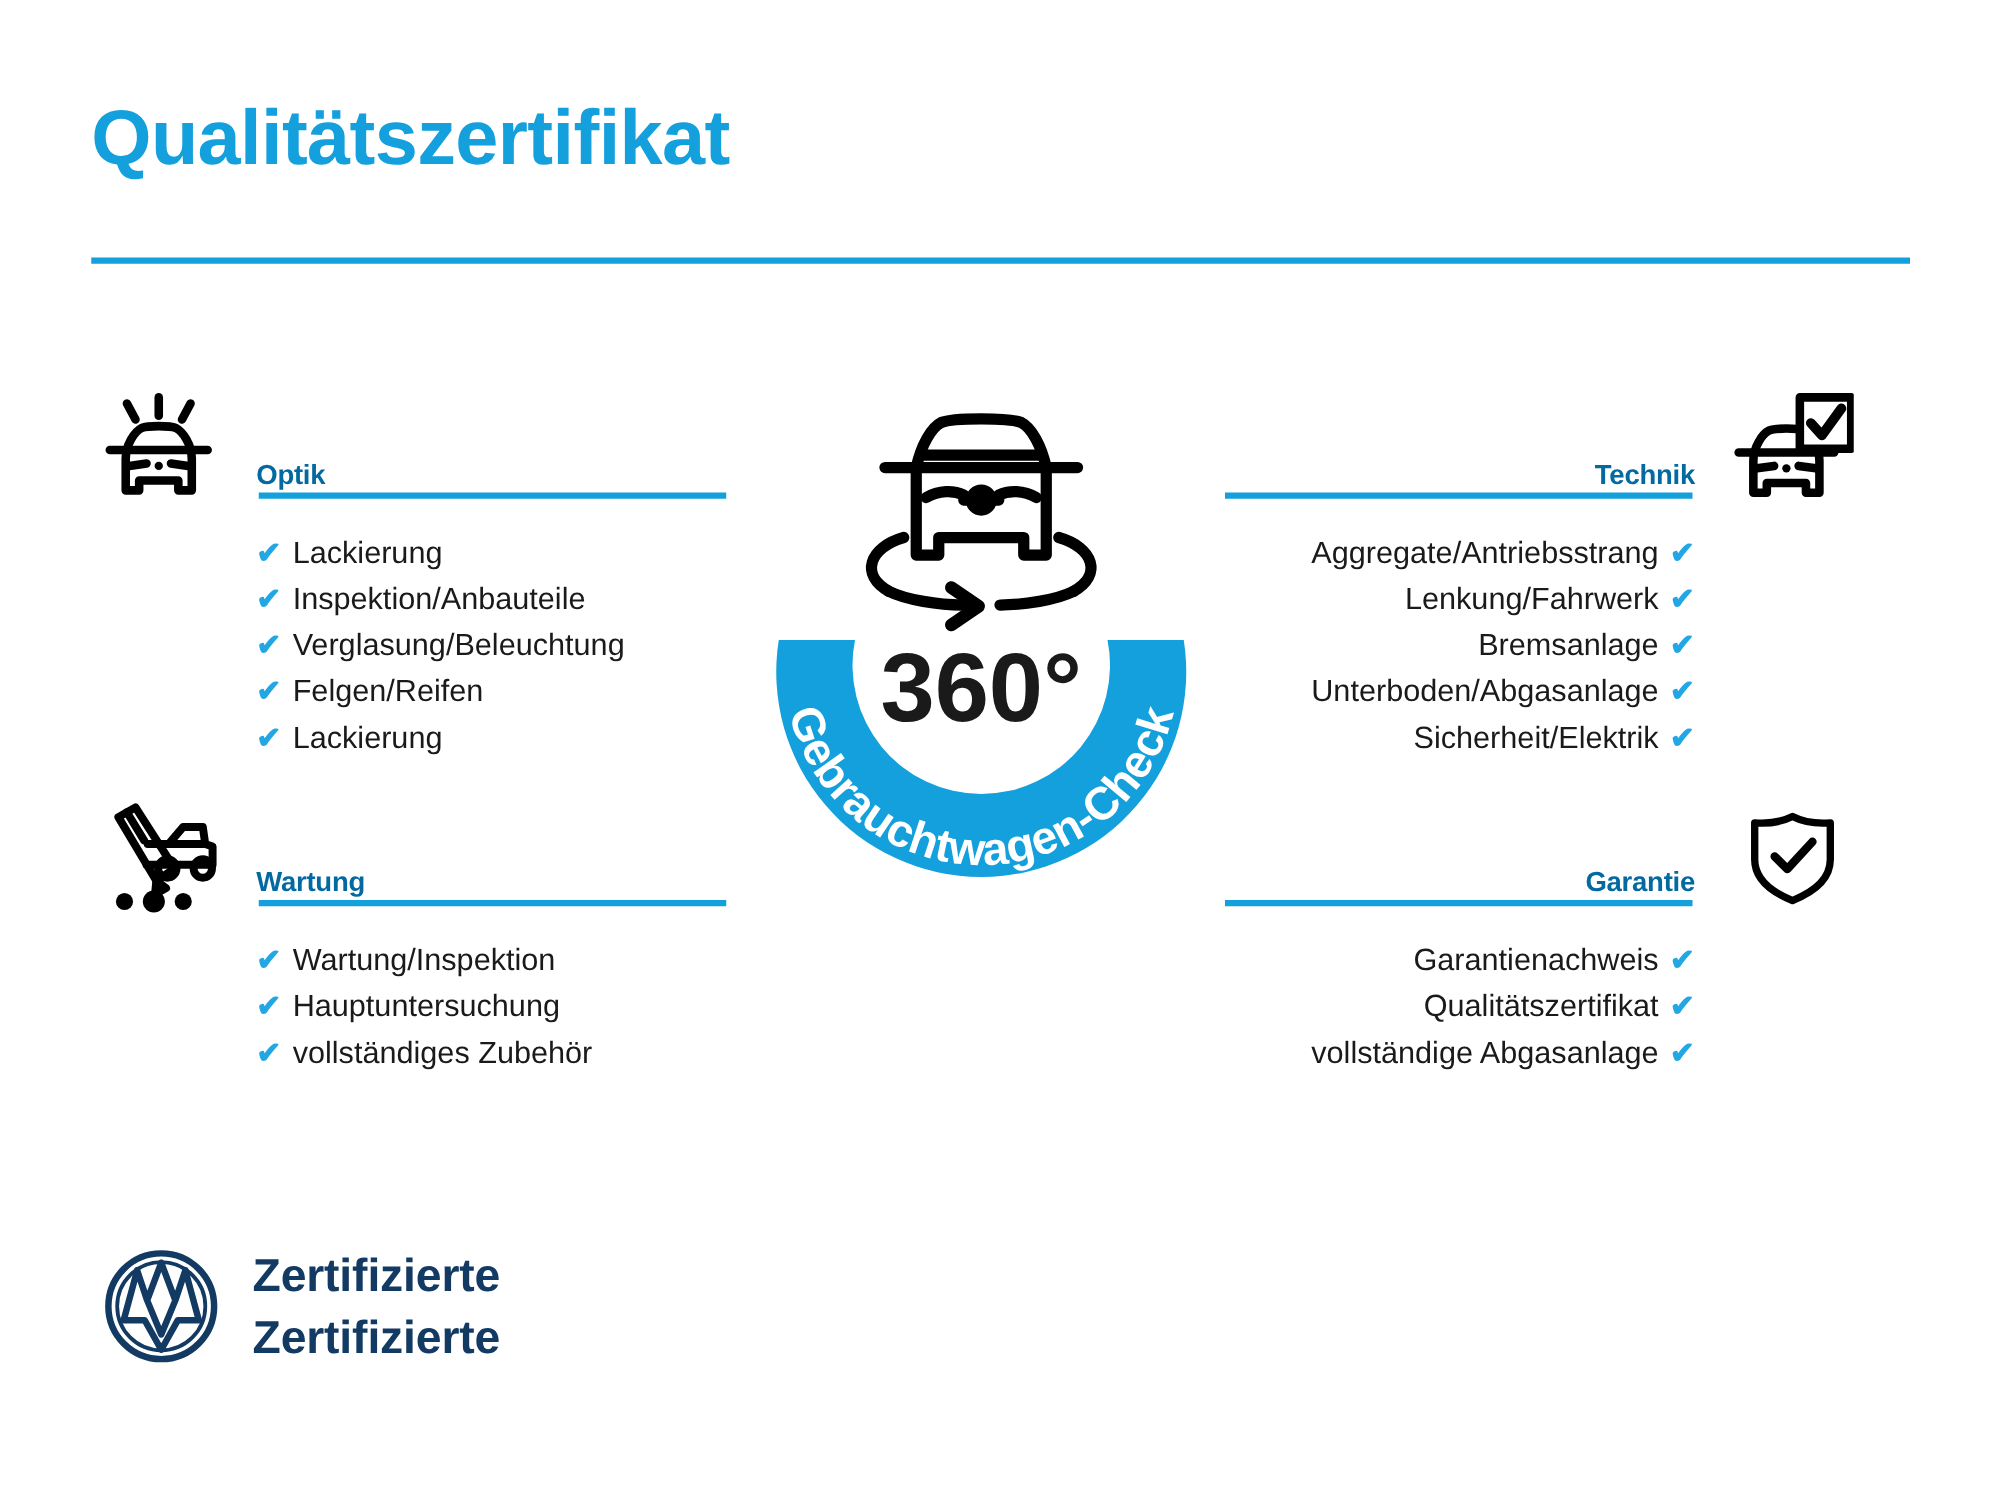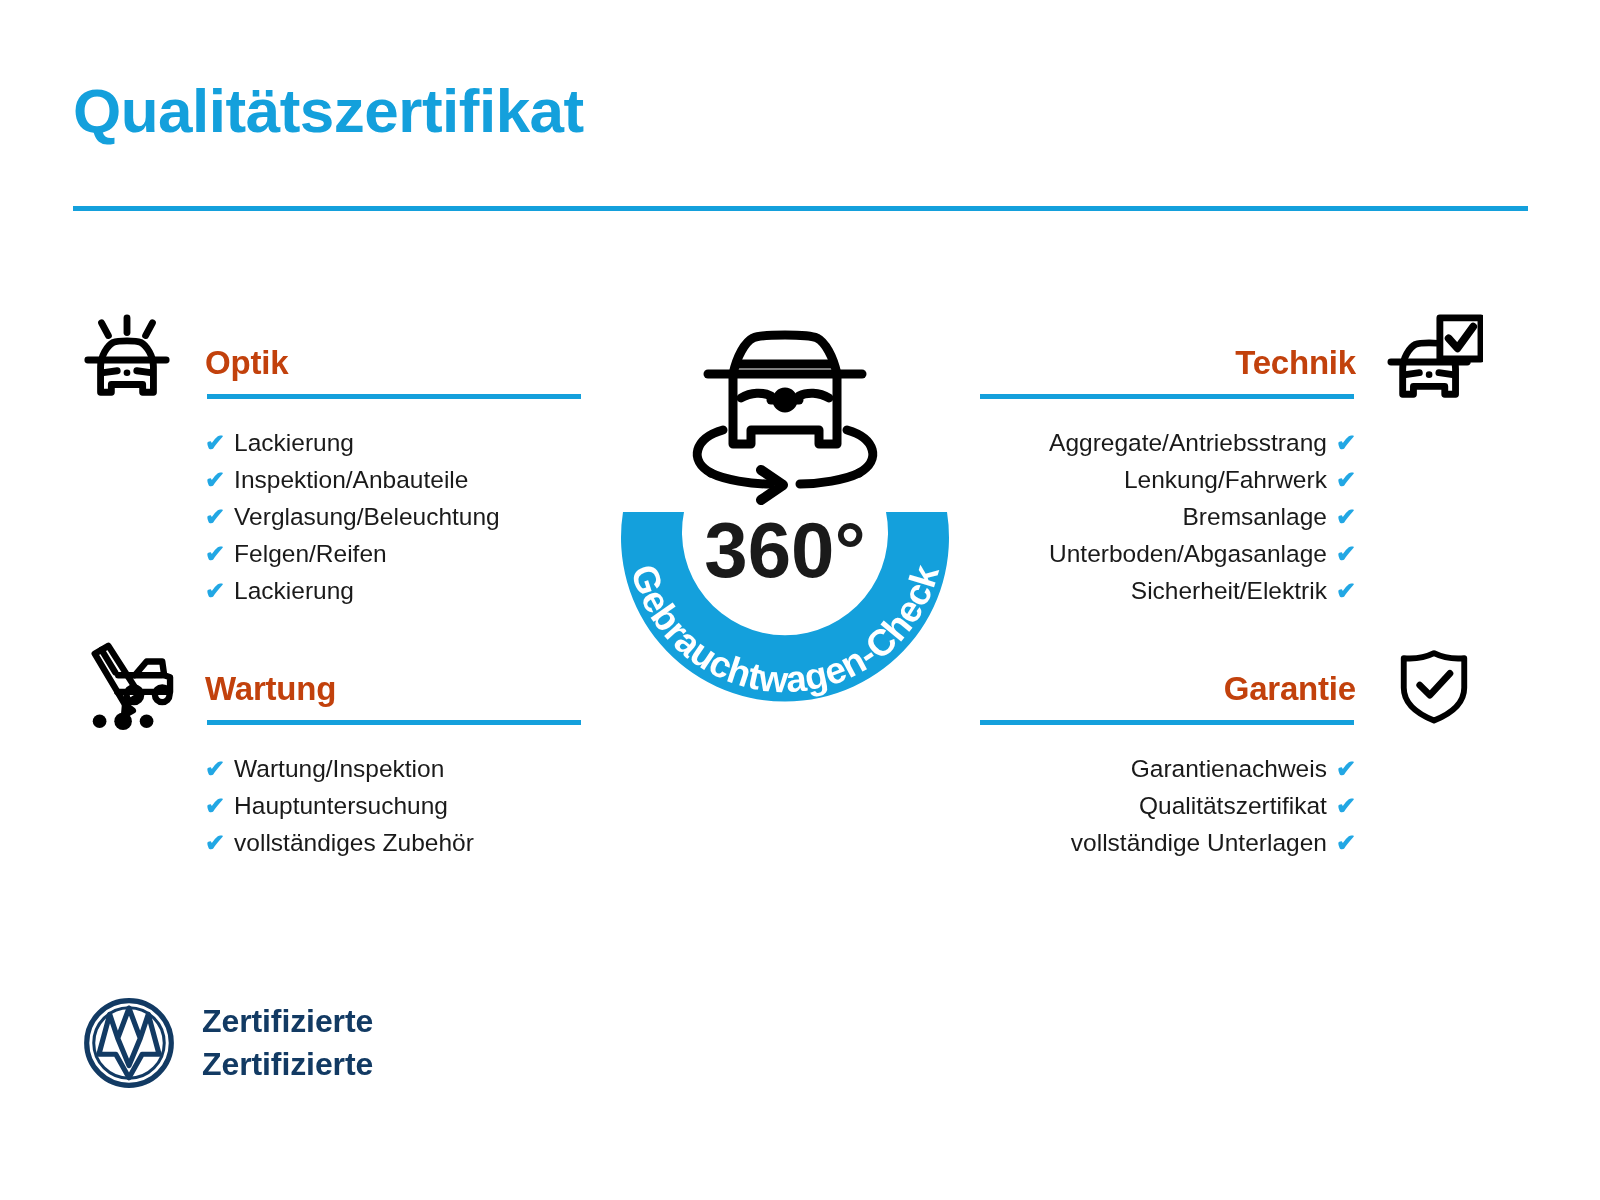--- a/index.html
+++ b/index.html
@@ -65,24 +65,24 @@
     height: 92px;
     display: flex;
     align-items: center;
     justify-content: center;
   }
   .left .sec-icon  { left: 0; }
   .right .sec-icon { right: 0; }
 
   .sec-title {
     position: absolute;
-    bottom: 26px;
-    font-size: 33px;
+    bottom: 15px;
+    font-size: 22px;
     font-weight: bold;
-    color: #c2410c;
+    color: #0369a1;
     white-space: nowrap;
     letter-spacing: -0.2px;
   }
   .left  .sec-title { left: 132px; }
   .right .sec-title { right: 132px; margin-top: 19px; }
 
   .sec-underline {
     position: absolute;
     bottom: 9px;
     height: 5px;
@@ -133,21 +133,21 @@
   .footer-logo {
     position: absolute;
     left: 82px;
     top: 996px;
     display: flex;
     align-items: center;
   }
   .vw-mark { width: 94px; height: 94px; }
   .logo-text {
     margin-left: 26px;
-    font-size: 32px;
+    font-size: 37px;
     font-weight: bold;
     color: #123A63;
     line-height: 1.33;
     letter-spacing: -0.1px;
     white-space: nowrap;
   }
 </style>
 </head>
 <body>
 
@@ -295,21 +295,21 @@
     <ul class="check-list">
       <li>
           <span>Garantienachweis</span>
           <span class="chk">✔</span>
         </li>
       <li>
           <span>Qualitätszertifikat</span>
           <span class="chk">✔</span>
         </li>
       <li>
-          <span>vollständige Unterlagen</span>
+          <span>vollständige Abgasanlage</span>
           <span class="chk">✔</span>
         </li>
     </ul>
   </div>
 
   <div class="badge">
     <svg viewBox="0 0 440 444" xmlns="http://www.w3.org/2000/svg">
       <defs>
         <path id="ringPath" d="M 62 222 A 158 158 0 1 0 378 222" fill="none"></path>
       </defs>

